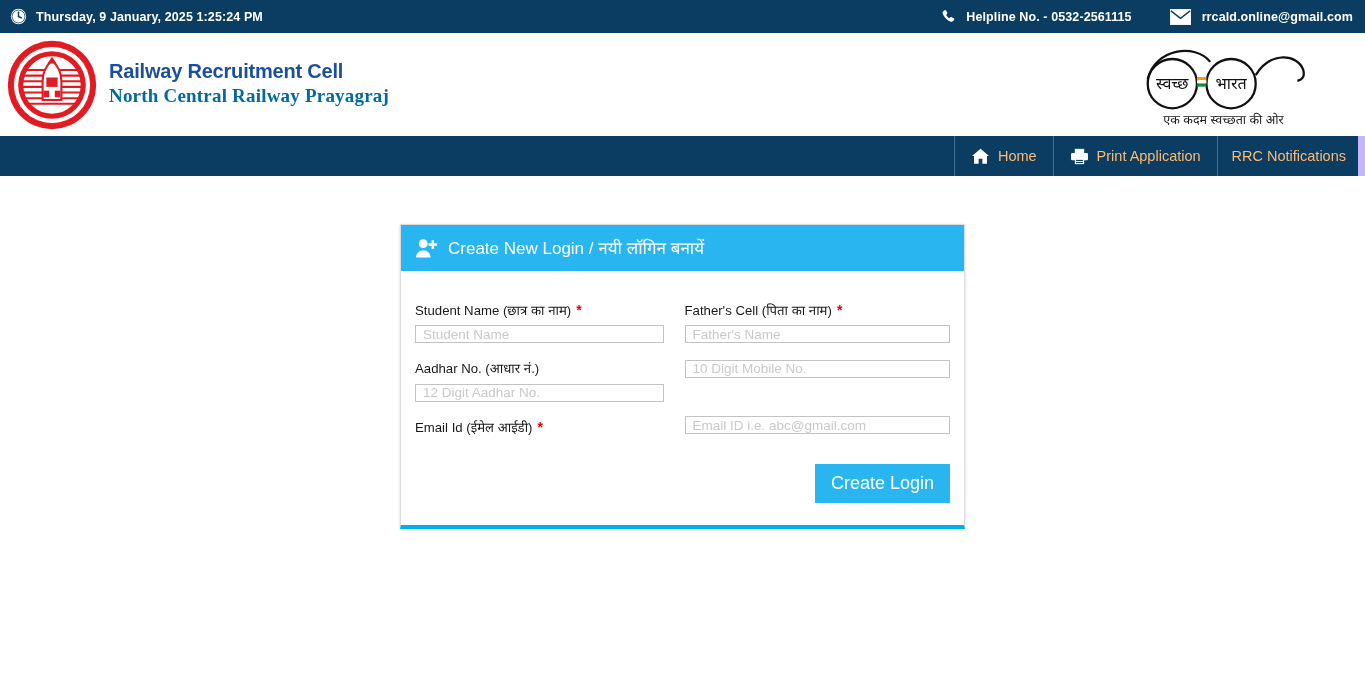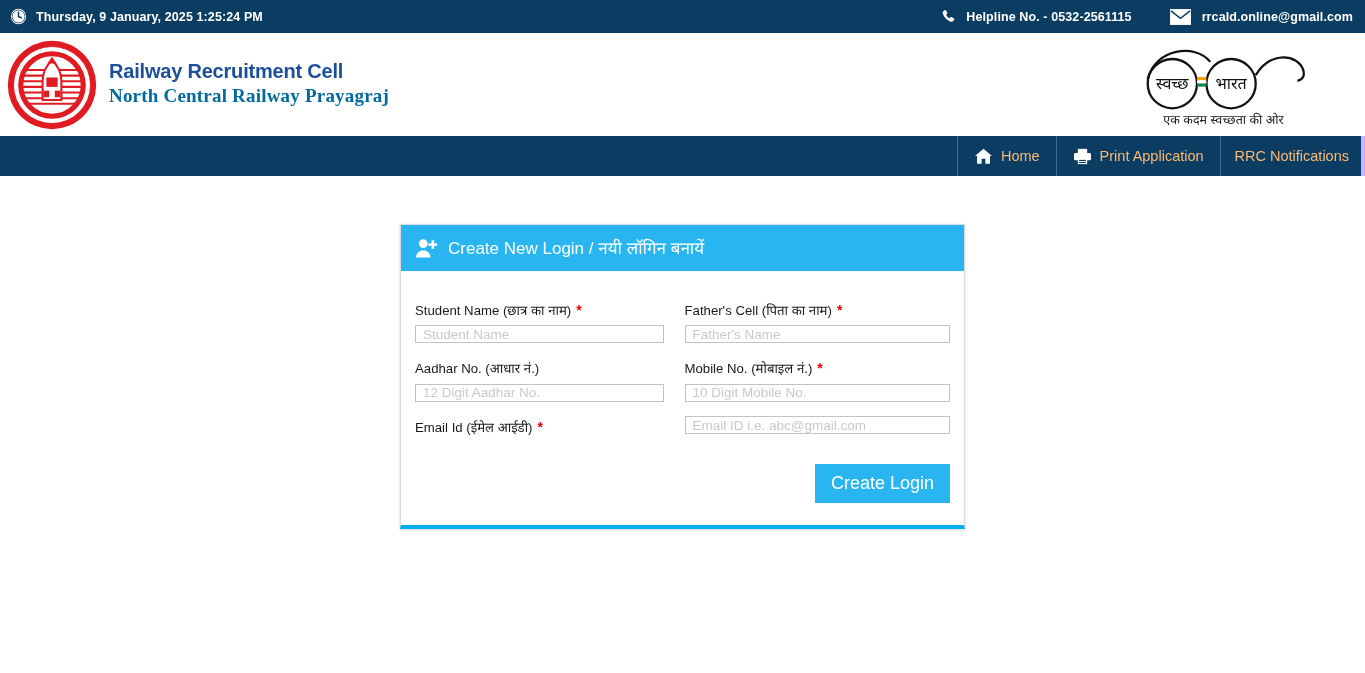--- a/index.html
+++ b/index.html
@@ -93,21 +93,21 @@
     align-items: center;
     gap: 8px;
     color: #fdba74;
     font-size: 14.5px;
     padding: 0 16px;
     border-left: 1px solid #3d6d93;
     white-space: nowrap;
     cursor: pointer;
     user-select: none;
   }
-  .nav-item:last-child { border-right: 4px solid #c4b5fd; padding-right: 12px; padding-left: 14px; }
+  .nav-item:last-child { border-right: 7px solid #c4b5fd; padding-right: 12px; padding-left: 14px; }
 
   
   .page {
     background: #ffffff;
     min-height: 497px;
     padding-top: 36px;
   }
 
   .card {
     width: 565px;
@@ -341,23 +341,20 @@
       <div class="spacer-18"></div>
 
       <div class="form-row">
         <div class="col col-left">
           <div class="field-label">
             <span>Aadhar No. (आधार नं.)</span><span class="req"></span>
           </div>
           <input class="field-input" type="text" placeholder="12 Digit Aadhar No." style="">
         </div>
         <div class="col">
-          <div class="field-label">
-            <span>Mobile No. (मोबाइल नं.)</span><span class="req">*</span>
-          </div>
           <input class="field-input" type="text" placeholder="10 Digit Mobile No." style="">
         </div>
       </div>
 
       <div class="form-row row-email">
         <div class="col col-left">
           <div class="field-label">
             <span>Email Id (ईमेल आईडी)</span><span class="req">*</span>
           </div>
         </div>

